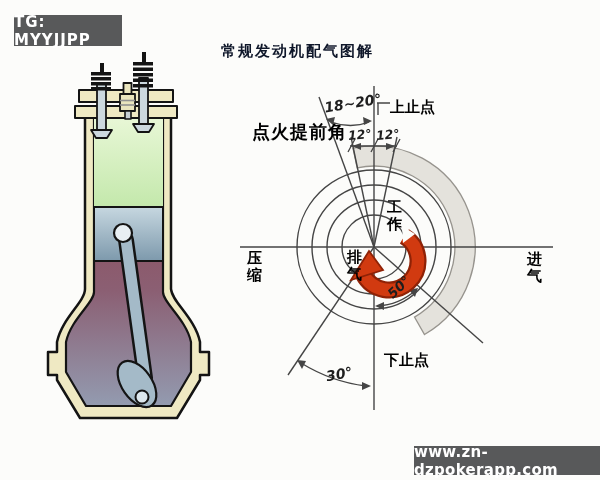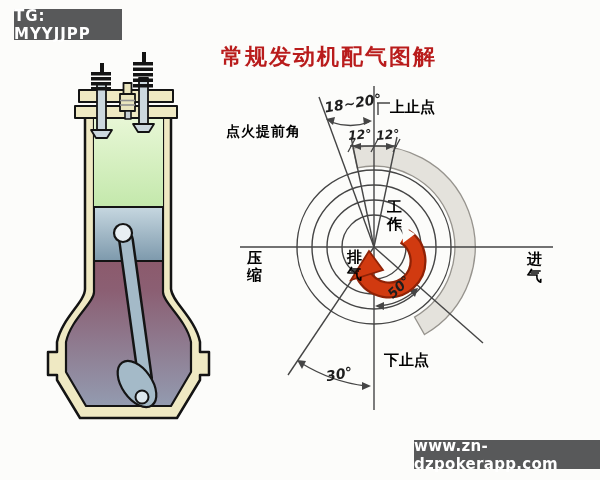--- a/index.html
+++ b/index.html
@@ -1,22 +1,22 @@
 <!DOCTYPE html>
 <html><head>
 <meta charset="utf-8">
 <style>
   html,body{margin:0;padding:0;}
   body{width:600px;height:480px;position:relative;background:#fcfcfa;overflow:hidden;
        font-family:"DejaVu Sans","Liberation Sans",sans-serif;color:#222;}
   .abs{position:absolute;}
-  .badge{background:#58595a;color:#fff;display:flex;align-items:center;justify-content:center;}
+  .badge{background:#58595a;color:#fff;display:flex;align-items:center;justify-content:center;margin-top:6px;}
   #wm-top{left:14px;top:9px;width:108px;height:31px;font-size:15px;font-weight:bold;letter-spacing:1px;}
   #wm-bottom{left:414px;top:440px;width:186px;height:29px;font-size:15px;font-weight:bold;letter-spacing:.3px;}
-  #title{left:221px;top:42px;font-size:22px;font-weight:bold;letter-spacing:2px;color:#b91c1c;}
+  #title{left:221px;top:42px;font-size:15px;font-weight:bold;letter-spacing:2px;color:#0f172a;}
   svg{position:absolute;left:0;top:0;}
   .lab{font-size:15px;font-weight:600;color:#000000;line-height:17px;}
   .vlab{width:17px;word-break:break-all;text-align:center;}
   .ang{font-size:14px;font-style:italic;font-weight:600;color:#1e1e1e;white-space:nowrap;}
 </style>
 </head>
 <body>
 
 <svg width="600" height="480" viewBox="0 0 600 480">
   <defs>
@@ -146,21 +146,21 @@
   </g>
 </svg>
 
 <div id="wm-top" class="abs badge">TG: MYYJJPP</div>
 <div id="wm-bottom" class="abs badge">www.zn-dzpokerapp.com</div>
 
 <div id="title" class="abs">常规发动机配气图解</div>
 
 <div class="abs lab" style="left:390px;top:99px;">上止点</div>
 <div class="abs lab" style="left:384px;top:352px;">下止点</div>
-<div class="abs lab" style="left:226px;top:123px;font-size:14px;letter-spacing:1px;">点火提前角</div>
+<div class="abs lab" style="left:252px;top:123px;font-size:18px;letter-spacing:1px;">点火提前角</div>
 <div class="abs lab vlab" style="left:386px;top:199px;">工作</div>
 <div class="abs lab vlab" style="left:346px;top:249px;">排气</div>
 <div class="abs lab vlab" style="left:246px;top:250px;">压缩</div>
 <div class="abs lab vlab" style="left:525px;top:251px;text-align:right;">进气</div>
 
 <div class="abs ang" style="left:324px;top:95px;transform:rotate(-9deg);">18~20°</div>
 <div class="abs ang" style="left:348px;top:127px;font-size:12.5px;transform:rotate(-5deg);">12°</div>
 <div class="abs ang" style="left:376px;top:127px;font-size:12.5px;transform:rotate(-5deg);">12°</div>
 <div class="abs ang" style="left:384px;top:290px;font-size:13.5px;transform:rotate(-44deg);transform-origin:left top;">50°</div>
 <div class="abs ang" style="left:326px;top:366px;transform:rotate(-10deg);">30°</div>

